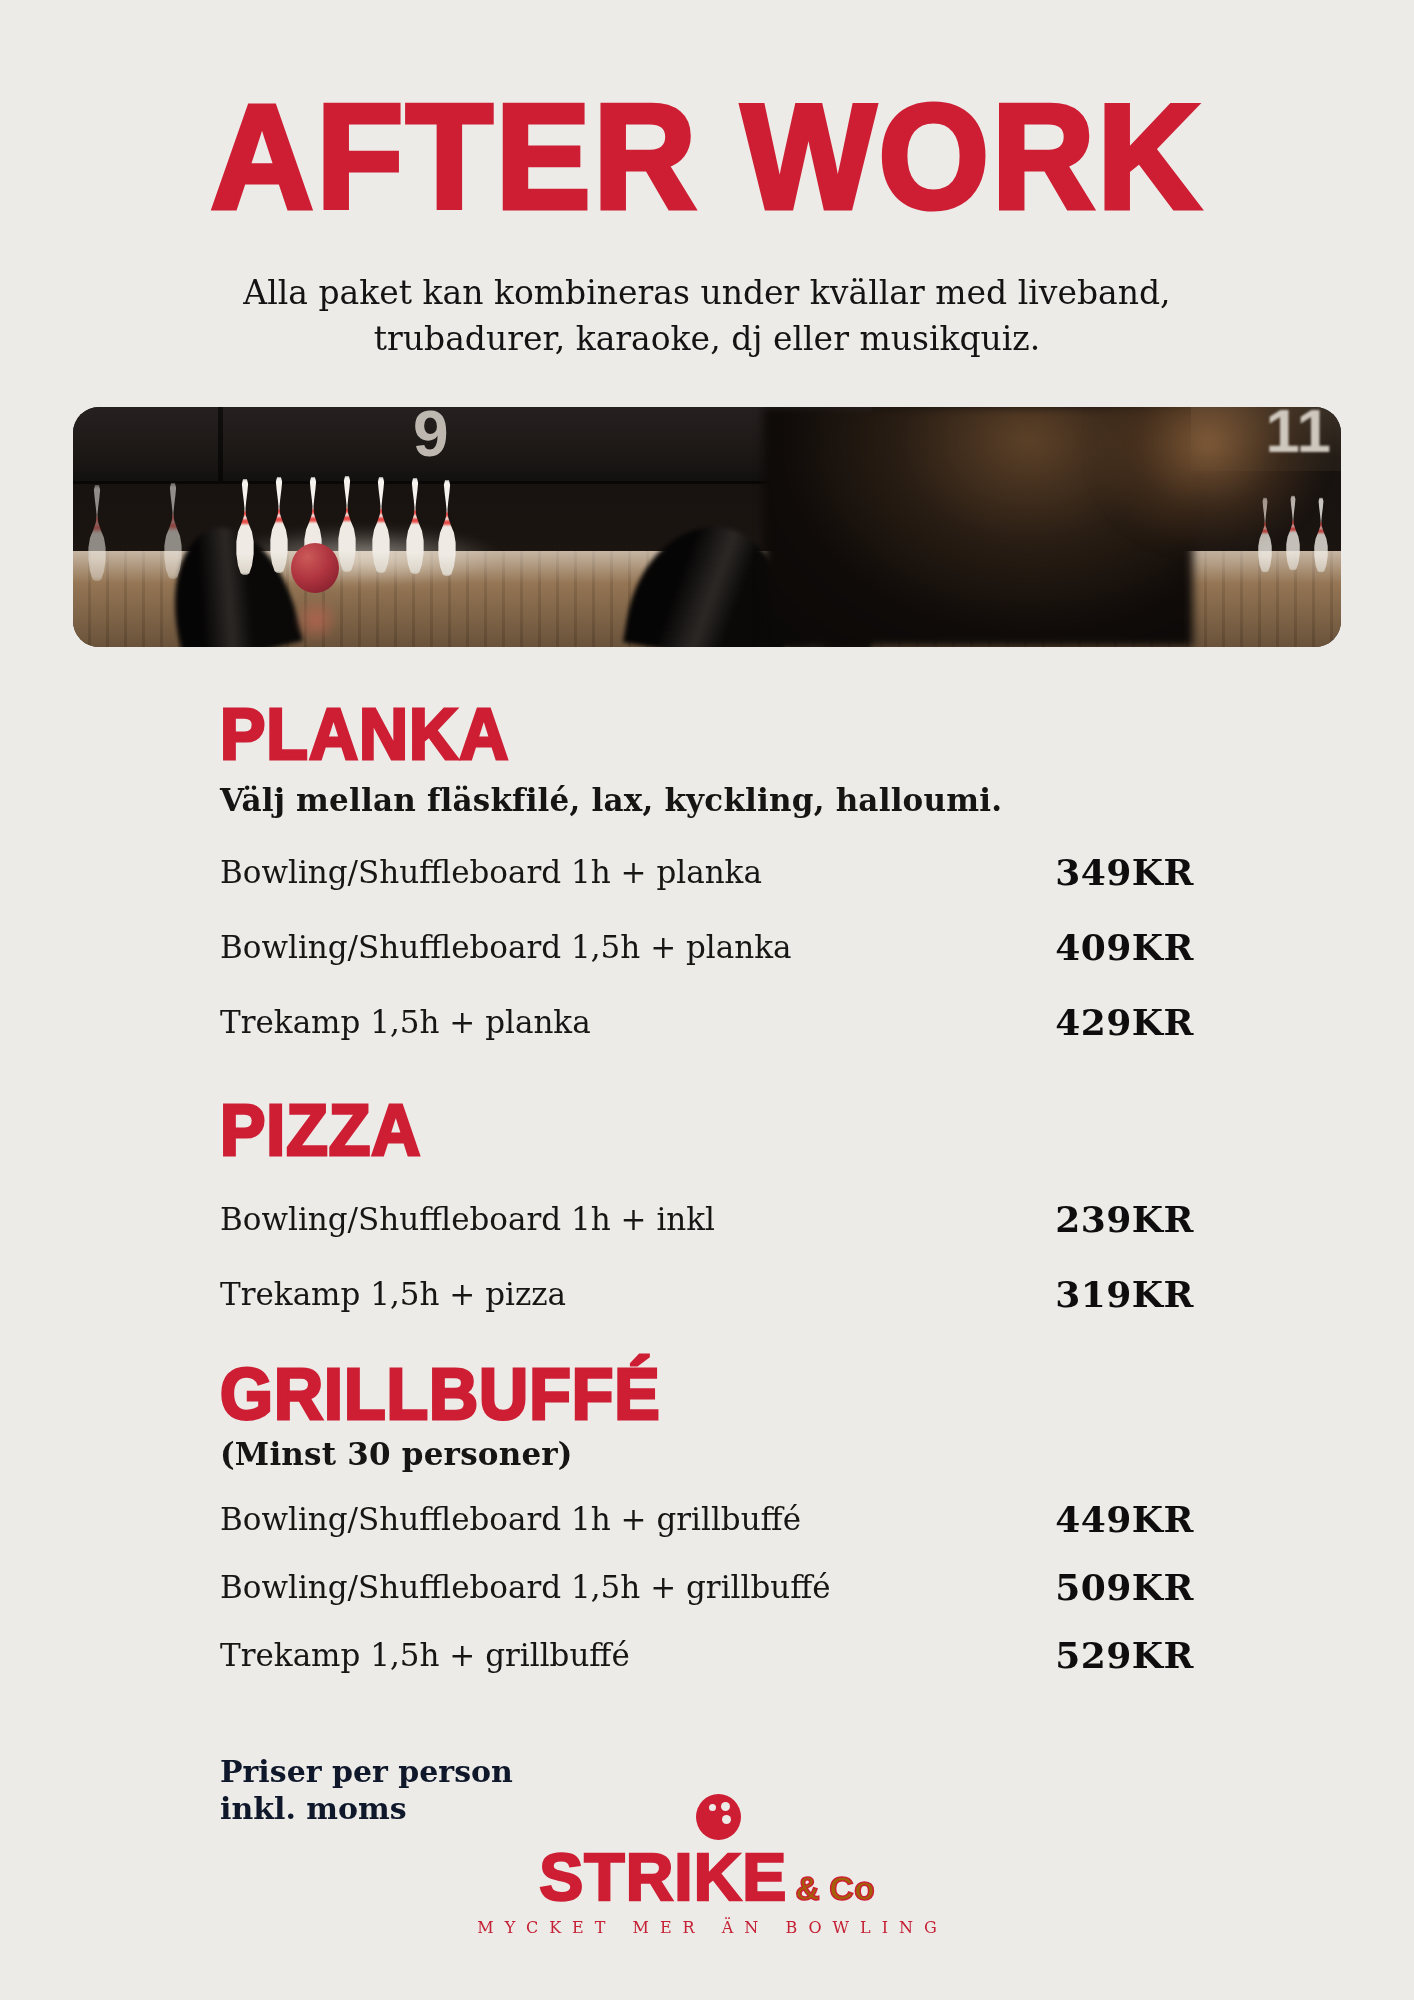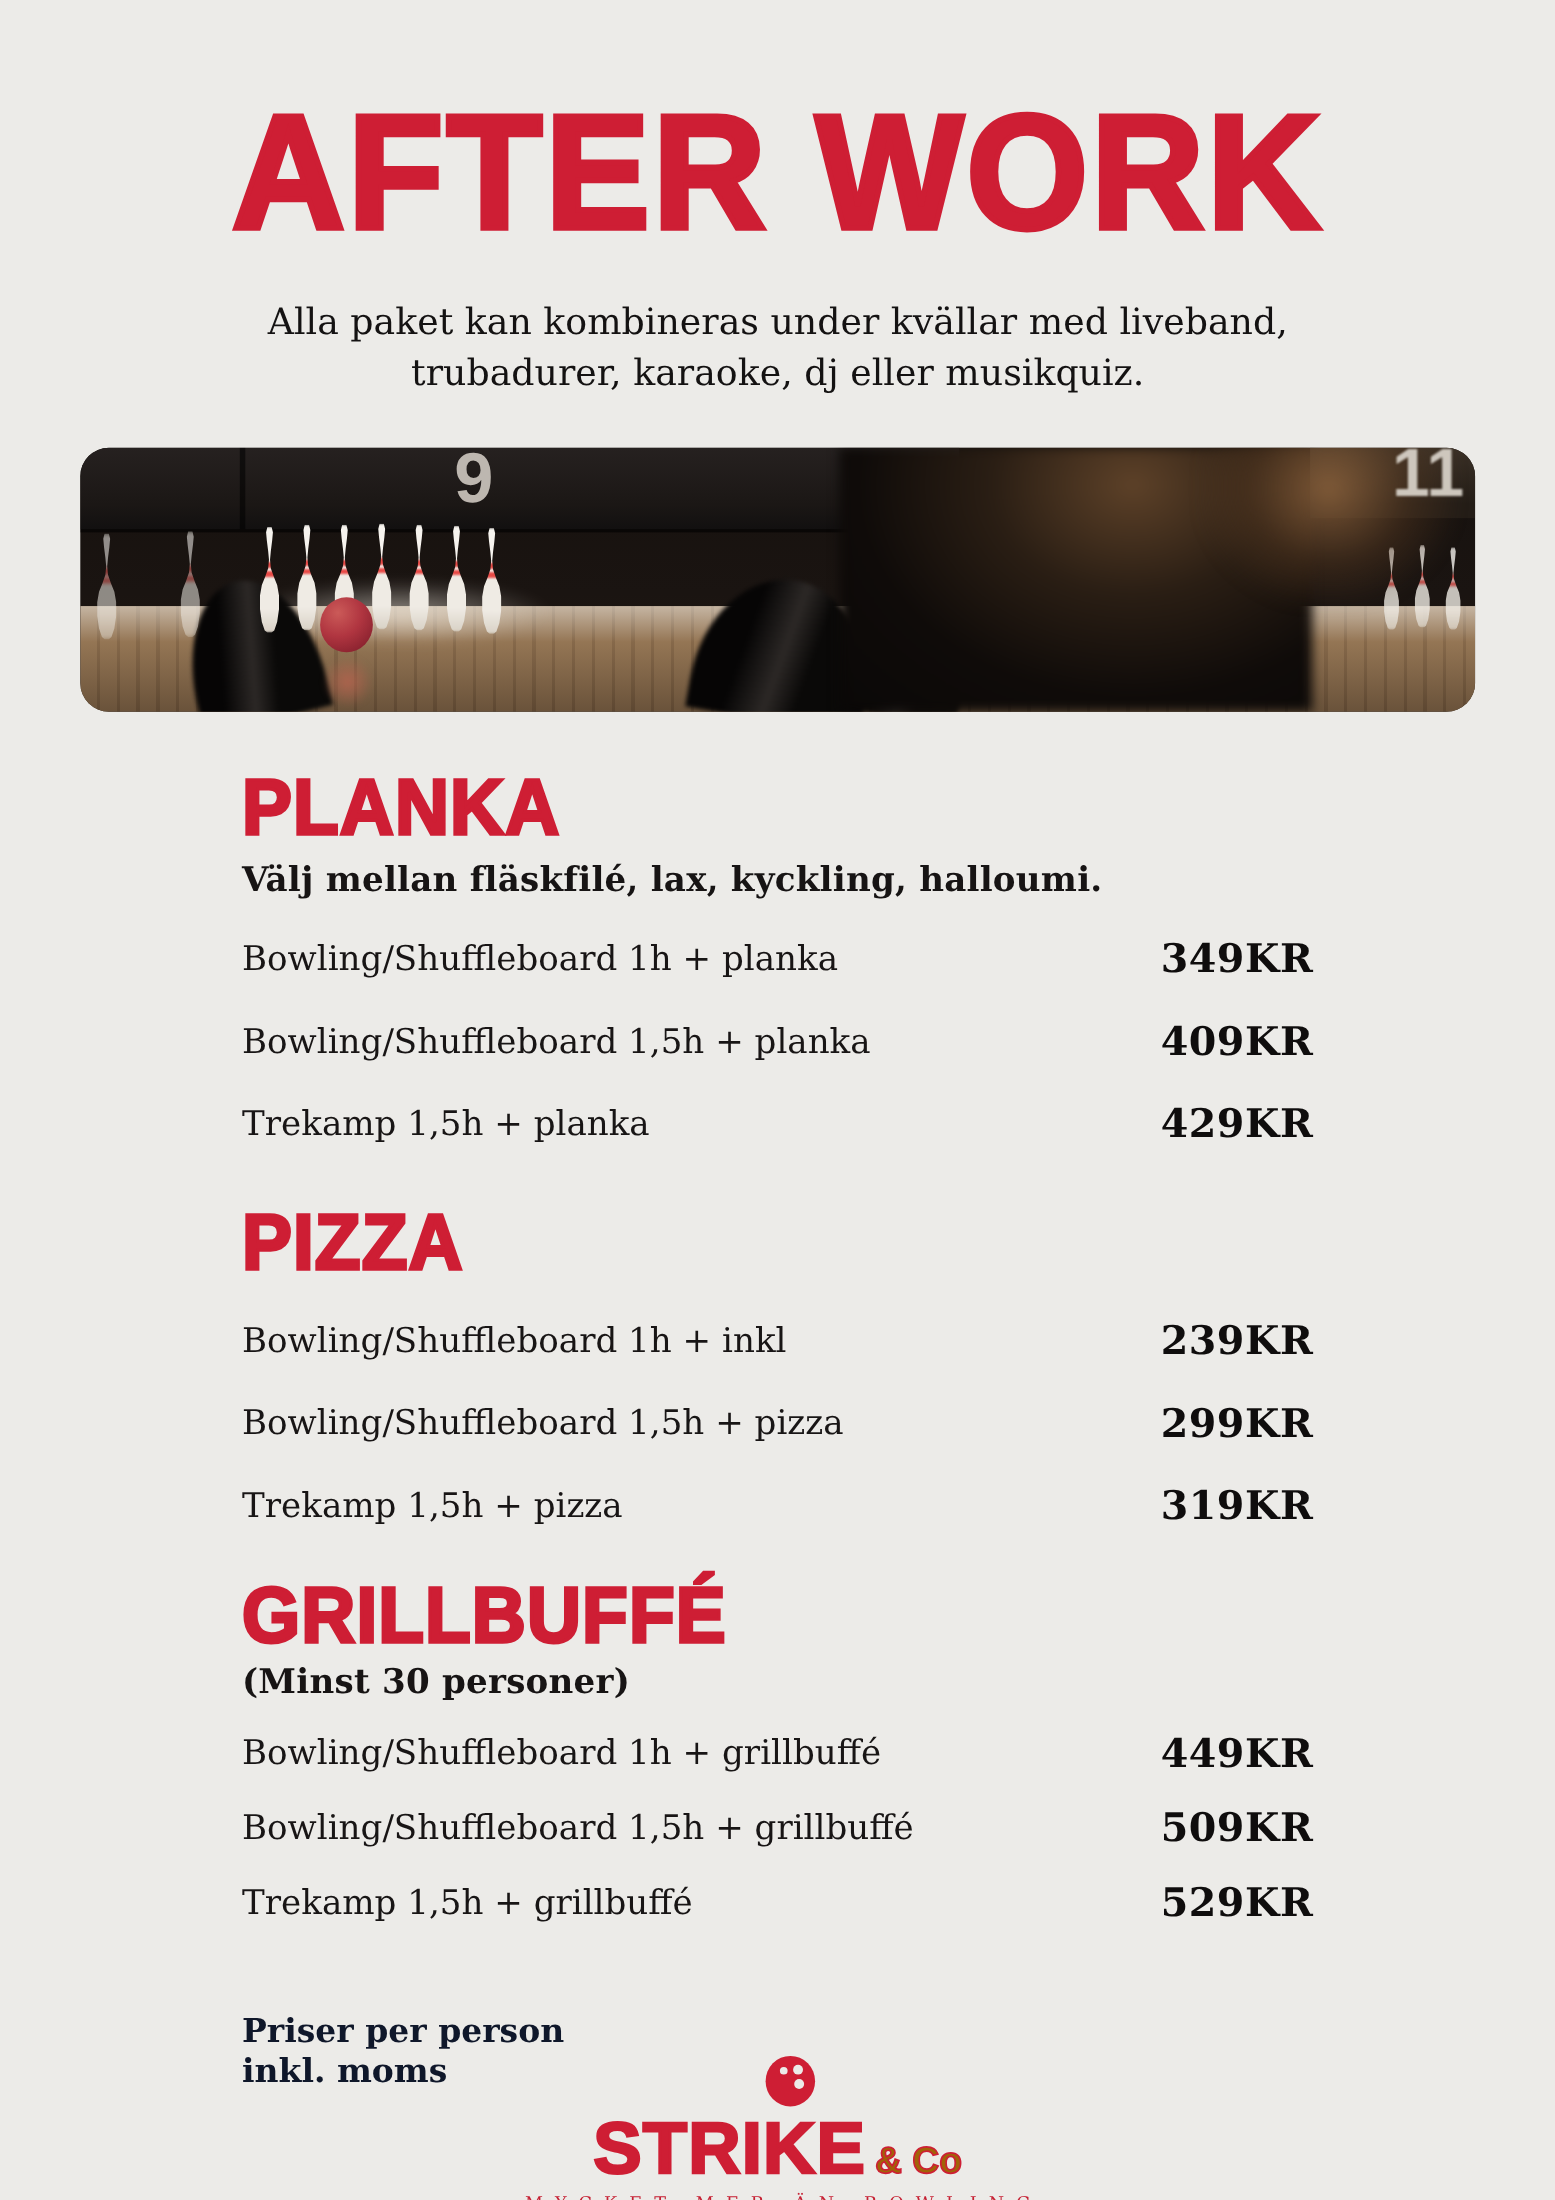--- a/index.html
+++ b/index.html
@@ -249,24 +249,20 @@
     </div>
 
     <div class="menu-section">
       <h2 class="section-heading mt-section">PIZZA</h2>
       <div class="rows">
         <div class="row">
           <span class="row-label">Bowling/Shuffleboard 1h + inkl</span>
           <span class="row-price">239KR</span>
         </div>
         <div class="row">
-          <span class="row-label">Bowling/Shuffleboard 1,5h + pizza</span>
-          <span class="row-price">299KR</span>
-        </div>
-        <div class="row">
           <span class="row-label">Trekamp 1,5h + pizza</span>
           <span class="row-price">319KR</span>
         </div>
       </div>
     </div>
 
     <div class="menu-section">
       <h2 class="section-heading mt-section" style="margin-top:42px;">GRILLBUFFÉ</h2>
       <div class="section-note" style="margin-top:8px;">(Minst 30 personer)</div>
       <div class="rows">

